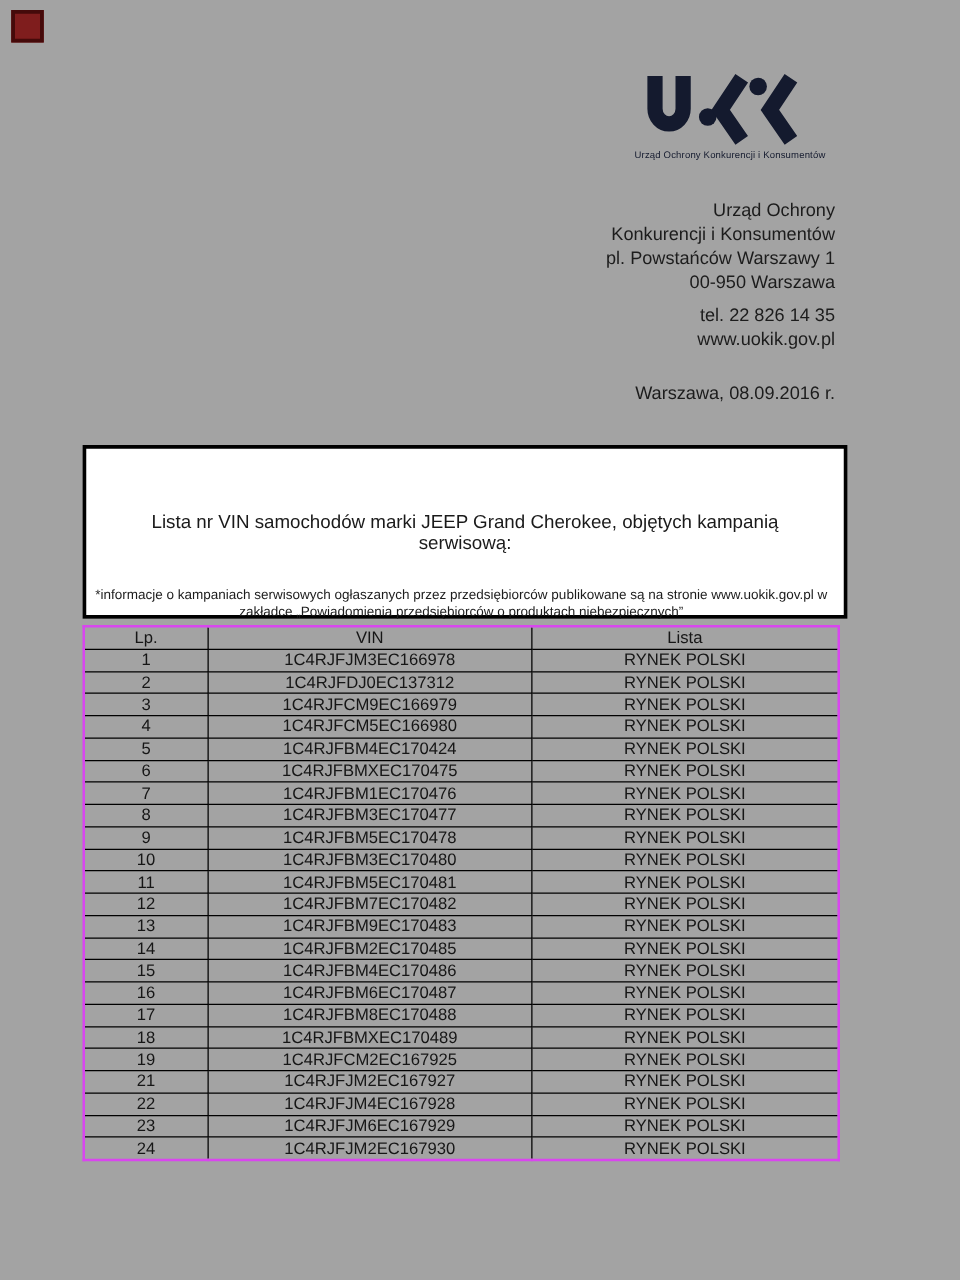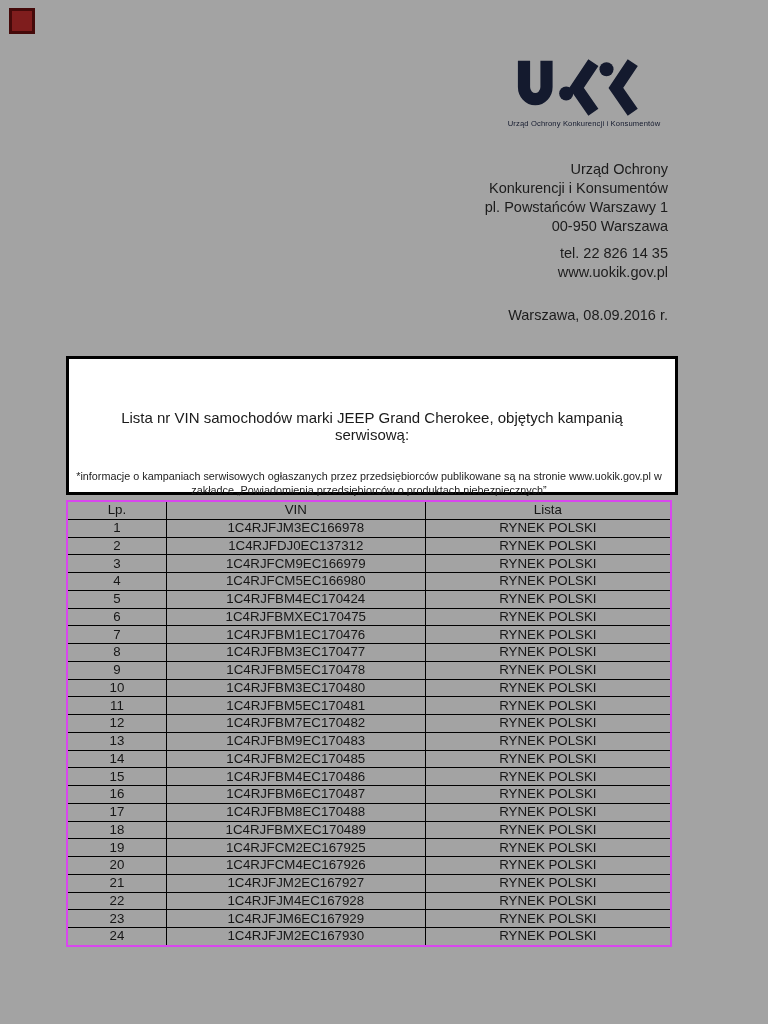--- a/index.html
+++ b/index.html
@@ -189,25 +189,20 @@
           <td>18</td>
           <td>1C4RJFBMXEC170489</td>
           <td>RYNEK POLSKI</td>
         </tr>
         <tr>
           <td>19</td>
           <td>1C4RJFCM2EC167925</td>
           <td>RYNEK POLSKI</td>
         </tr>
         <tr>
-          <td>20</td>
-          <td>1C4RJFCM4EC167926</td>
-          <td>RYNEK POLSKI</td>
-        </tr>
-        <tr>
           <td>21</td>
           <td>1C4RJFJM2EC167927</td>
           <td>RYNEK POLSKI</td>
         </tr>
         <tr>
           <td>22</td>
           <td>1C4RJFJM4EC167928</td>
           <td>RYNEK POLSKI</td>
         </tr>
         <tr>

